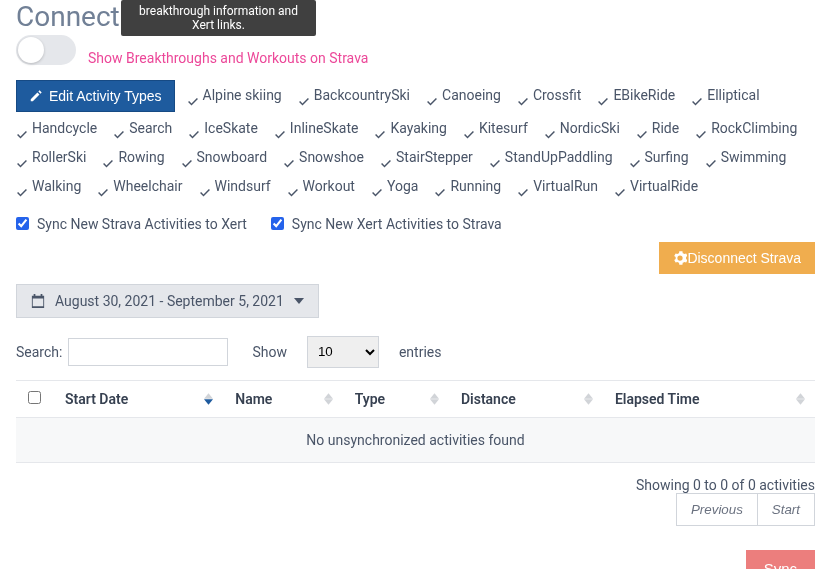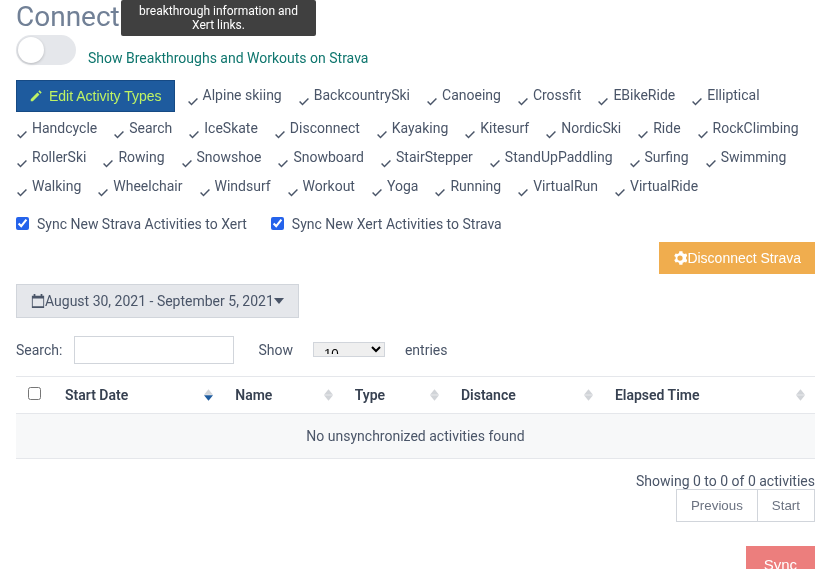--- a/index.html
+++ b/index.html
@@ -3,50 +3,50 @@
 <meta charset="utf-8">
 <style>
 * { box-sizing: border-box; margin: 0; padding: 0; }
 body { font-family: -apple-system, BlinkMacSystemFont, "Segoe UI", Roboto, sans-serif; font-size: 14px; color: #4a5568; padding: 0 16px 16px; width: 831px; }
 .page-title { font-size: 28px; font-weight: 400; color: #718096; margin-bottom: 12px; }
 .tooltip-box { position: absolute; top: 0; left: 105px; background: #404040; color: #fff; padding: 4px 12px; font-size: 12px; text-align: center; width: 195px; z-index: 10; border-radius: 2px; }
 .header-area { position: relative; height: 34px; }
 .toggle-row { display: flex; align-items: center; gap: 12px; margin-bottom: 14px; }
 .toggle { width: 60px; height: 30px; background: #e5e7eb; border-radius: 15px; position: relative; cursor: pointer; }
 .toggle-knob { width: 26px; height: 26px; background: #fff; border-radius: 50%; position: absolute; top: 2px; left: 2px; box-shadow: 0 1px 3px rgba(0,0,0,0.2); }
-.toggle-label { color: #0f766e; margin-top: 16px; }
+.toggle-label { color: #ec4899; margin-top: 16px; }
 .activity-types { display: flex; flex-wrap: wrap; gap: 4px 0; align-items: center; margin-bottom: 16px; }
-.edit-btn { background: #1e5b9e; color: #bef264; border: 1px solid #164a84; padding: 7px 12px; font-size: 14px; cursor: pointer; display: inline-flex; align-items: center; gap: 6px; margin-right: 12px; }
+.edit-btn { background: #1e5b9e; color: #ffffff; border: 1px solid #164a84; padding: 7px 12px; font-size: 14px; cursor: pointer; display: inline-flex; align-items: center; gap: 6px; margin-right: 12px; }
 .activity-type { display: inline-flex; align-items: center; gap: 4px; color: #4a5568; margin-right: 16px; white-space: nowrap; line-height: 1.8; }
 .check-icon { width: 12px; height: 12px; display: inline-block; }
 .check-icon svg { width: 12px; height: 12px; fill: #4a5568; }
 .sync-checks { display: flex; gap: 24px; margin-bottom: 10px; }
 .sync-check { display: flex; align-items: center; gap: 8px; justify-content: space-between; }
 .sync-check input { accent-color: #2563eb; width: 13px; height: 13px; }
 .disconnect-row { display: flex; justify-content: flex-end; margin-bottom: 10px; }
 .disconnect-btn { background: #f0ad4e; color: #fff; border: none; padding: 8px 14px; font-size: 14px; cursor: pointer; display: inline-flex; align-items: center; gap: 0; }
-.date-picker { background: #e5e7eb; border: 1px solid #d1d5db; padding: 8px 14px; display: inline-flex; align-items: center; color: #4a5568; cursor: pointer; margin-bottom: 18px; }
+.date-picker { background: #e5e7eb; border: 1px solid #d1d5db; padding: 8px 14px; display: inline-flex; align-items: center; gap: 10px; color: #4a5568; cursor: pointer; margin-bottom: 18px; }
 .controls-row { display: flex; gap: 24px; align-items: center; margin-bottom: 12px; }
-.search-group { display: flex; align-items: center; gap: 12px; }
+.search-group { display: flex; align-items: center; gap: 6px; }
 .search-input { width: 160px; height: 28px; border: 1px solid #d1d5db; padding: 2px 6px; }
 .show-group { display: flex; align-items: center; gap: 20px; }
-.show-select { height: 15px; border: 1px solid #d1d5db; padding: 2px 6px; min-width: 72px; }
+.show-select { height: 32px; border: 1px solid #d1d5db; padding: 2px 6px; min-width: 72px; }
 table { width: 100%; border-collapse: collapse; }
 th { text-align: left; padding: 10px 12px; border-top: 1px solid #e5e7eb; border-bottom: 1px solid #e5e7eb; background: #fff; font-weight: 600; color: #374151; position: relative; }
 th.sortable { cursor: pointer; }
 .sort-icons { position: absolute; right: 10px; top: 50%; transform: translateY(-50%); display: flex; flex-direction: column; gap: 0; opacity: 0.3; }
 .sort-icons svg { width: 9px; height: 6px; fill: #6b7280; }
 .sort-icons.active-desc .down { fill: #1e5b9e; opacity: 1; }
 .sort-icons.active-desc { opacity: 1; }
 .sort-icons.active-desc .up { opacity: 0.3; }
 .empty-row td { text-align: center; padding: 14px; background: #f7f8f9; color: #4a5568; border-bottom: 1px solid #e5e7eb; }
 .th-check { width: 36px; }
 .footer-row { display: flex; justify-content: space-between; align-items: flex-end; margin-top: 14px; flex-direction: column; }
 .pagination { display: flex; }
-.page-btn { border: 1px solid #d1d5db; background: #fff; padding: 8px 14px; color: #6b7280; cursor: pointer; }
+.page-btn { border: 1px solid #d1d5db; background: #fff; padding: 8px 14px; color: #6b7280; cursor: pointer; font-style: italic; }
 .page-btn + .page-btn { border-left: none; }
 .sync-row { display: flex; justify-content: flex-end; margin-top: 24px; }
 .sync-btn { background: #ec7e7d; color: #fff; border: none; padding: 10px 18px; font-size: 15px; cursor: pointer; }
 .edit-icon svg, .cal-icon svg, .chev-icon svg, .gear-icon svg { fill: currentColor; }
 .edit-icon, .cal-icon, .gear-icon { width: 14px; height: 14px; display: inline-flex; }
 .chev-icon { width: 10px; height: 10px; display: inline-flex; }
 </style>
 </head>
 <body>
 
@@ -124,21 +124,21 @@
     <span class="activity-type">
       <span class="check-icon"><svg viewBox="0 0 16 16">
           <path d="M6 11.2L2.8 8l-1.4 1.4L6 14 14.6 5.4 13.2 4z"></path>
         </svg></span>
       <span>IceSkate</span>
     </span>
     <span class="activity-type">
       <span class="check-icon"><svg viewBox="0 0 16 16">
           <path d="M6 11.2L2.8 8l-1.4 1.4L6 14 14.6 5.4 13.2 4z"></path>
         </svg></span>
-      <span>Disconnect</span>
+      <span>InlineSkate</span>
     </span>
     <span class="activity-type">
       <span class="check-icon"><svg viewBox="0 0 16 16">
           <path d="M6 11.2L2.8 8l-1.4 1.4L6 14 14.6 5.4 13.2 4z"></path>
         </svg></span>
       <span>Kayaking</span>
     </span>
     <span class="activity-type">
       <span class="check-icon"><svg viewBox="0 0 16 16">
           <path d="M6 11.2L2.8 8l-1.4 1.4L6 14 14.6 5.4 13.2 4z"></path>
@@ -172,27 +172,27 @@
     <span class="activity-type">
       <span class="check-icon"><svg viewBox="0 0 16 16">
           <path d="M6 11.2L2.8 8l-1.4 1.4L6 14 14.6 5.4 13.2 4z"></path>
         </svg></span>
       <span>Rowing</span>
     </span>
     <span class="activity-type">
       <span class="check-icon"><svg viewBox="0 0 16 16">
           <path d="M6 11.2L2.8 8l-1.4 1.4L6 14 14.6 5.4 13.2 4z"></path>
         </svg></span>
+      <span>Snowboard</span>
+    </span>
+    <span class="activity-type">
+      <span class="check-icon"><svg viewBox="0 0 16 16">
+          <path d="M6 11.2L2.8 8l-1.4 1.4L6 14 14.6 5.4 13.2 4z"></path>
+        </svg></span>
       <span>Snowshoe</span>
-    </span>
-    <span class="activity-type">
-      <span class="check-icon"><svg viewBox="0 0 16 16">
-          <path d="M6 11.2L2.8 8l-1.4 1.4L6 14 14.6 5.4 13.2 4z"></path>
-        </svg></span>
-      <span>Snowboard</span>
     </span>
     <span class="activity-type">
       <span class="check-icon"><svg viewBox="0 0 16 16">
           <path d="M6 11.2L2.8 8l-1.4 1.4L6 14 14.6 5.4 13.2 4z"></path>
         </svg></span>
       <span>StairStepper</span>
     </span>
     <span class="activity-type">
       <span class="check-icon"><svg viewBox="0 0 16 16">
           <path d="M6 11.2L2.8 8l-1.4 1.4L6 14 14.6 5.4 13.2 4z"></path>

